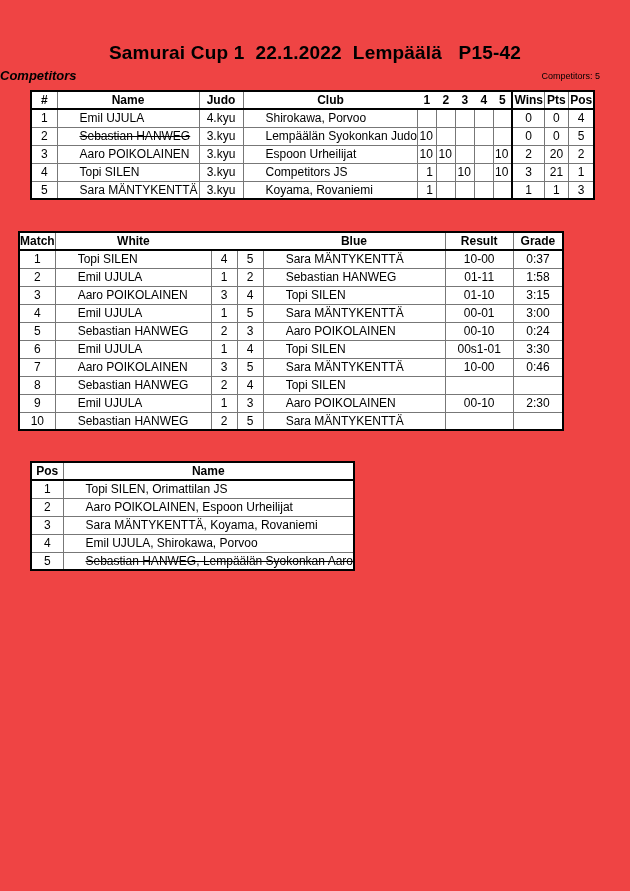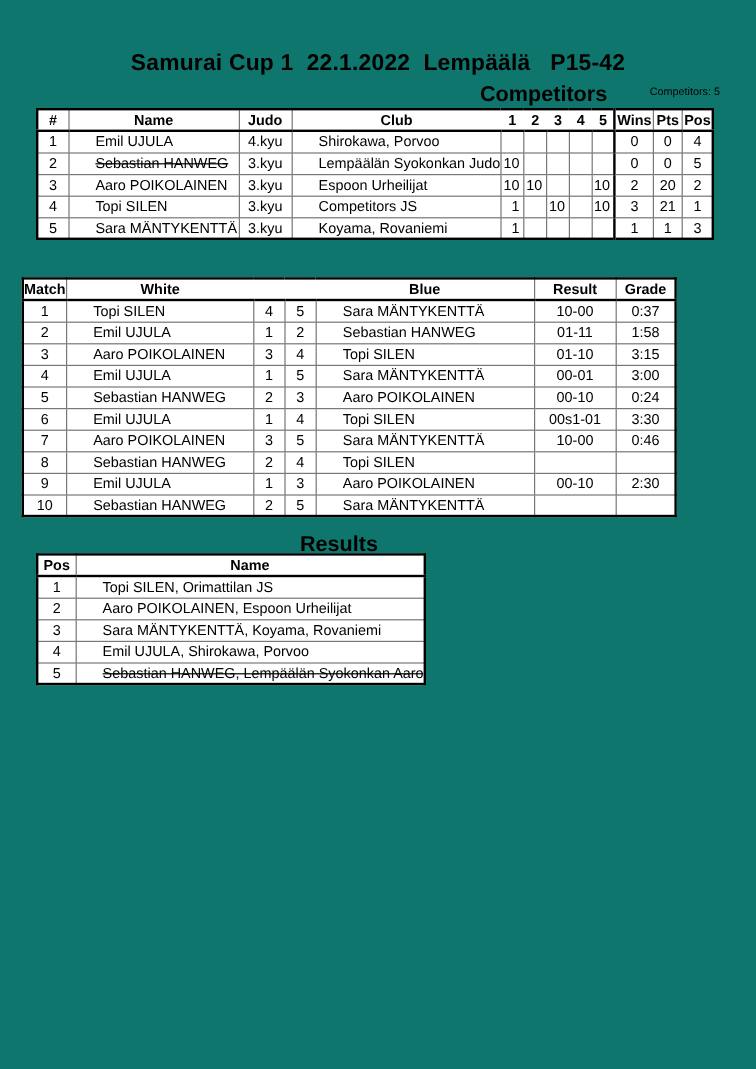--- a/index.html
+++ b/index.html
@@ -1,28 +1,29 @@
 <!DOCTYPE html>
 <html><head>
 <meta charset="utf-8">
 <style>
   * { margin:0; padding:0; box-sizing:border-box; }
   html,body { background:#e8e8e8; }
   .page {
-    position:relative; width:630px; height:891px; background:#0f766e;
+    position:relative; width:630px; height:891px; background:#ef4444;
     font-family:"Liberation Sans", sans-serif; color:#000; overflow:hidden;
     margin:0 auto;
   }
   .title {
     position:absolute; top:42px; left:0; width:630px; text-align:center;
     font-size:19px; font-weight:bold; white-space:pre; letter-spacing:.2px;
   }
   .section-heading {
-    position:absolute; font-size:18px; font-weight:bold; text-align:right;
+    position:absolute; font-size:13px; font-weight:bold; text-align:left;
     white-space:pre;
+    font-style:italic;
   }
   .heading-competitors { top:68px; left:0;  width:506px; }
   .heading-matches     { top:211px; left:0; width:570px; }
   .heading-results     { top:443px; left:30px; width:285px; }
   .count-label { position:absolute; top:71px; right:30px; font-size:9px; }
 
   table {
     border-collapse:collapse; table-layout:fixed;
     border:2px solid #000; background:#fff;
     font-size:12px;
@@ -290,21 +291,20 @@
           <td class="name">Sebastian HANWEG</td>
           <td>2</td>
           <td>5</td>
           <td class="name">Sara MÄNTYKENTTÄ</td>
           <td></td>
           <td></td>
         </tr>
       </tbody>
   </table>
 
-  <div class="section-heading heading-results">Results</div>
 
   <table class="tbl-results">
     <colgroup>
       <col style="width:32px">
         <col style="width:253px">
     </colgroup>
     <thead>
       <tr>
         <th>Pos</th>
         <th>Name</th>

